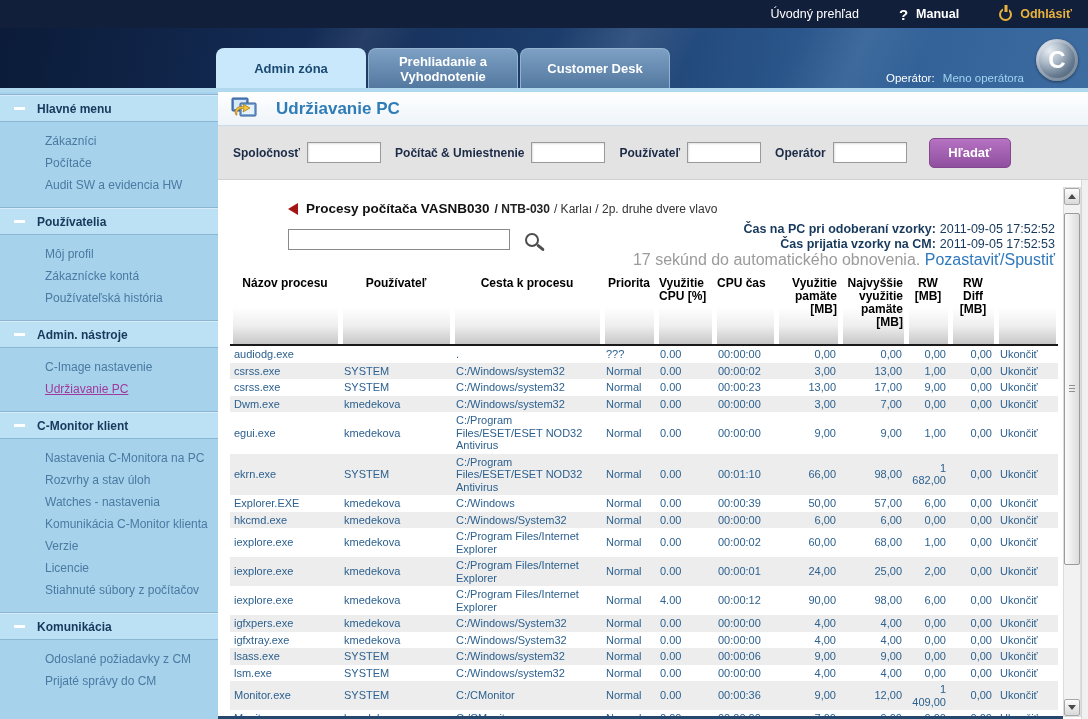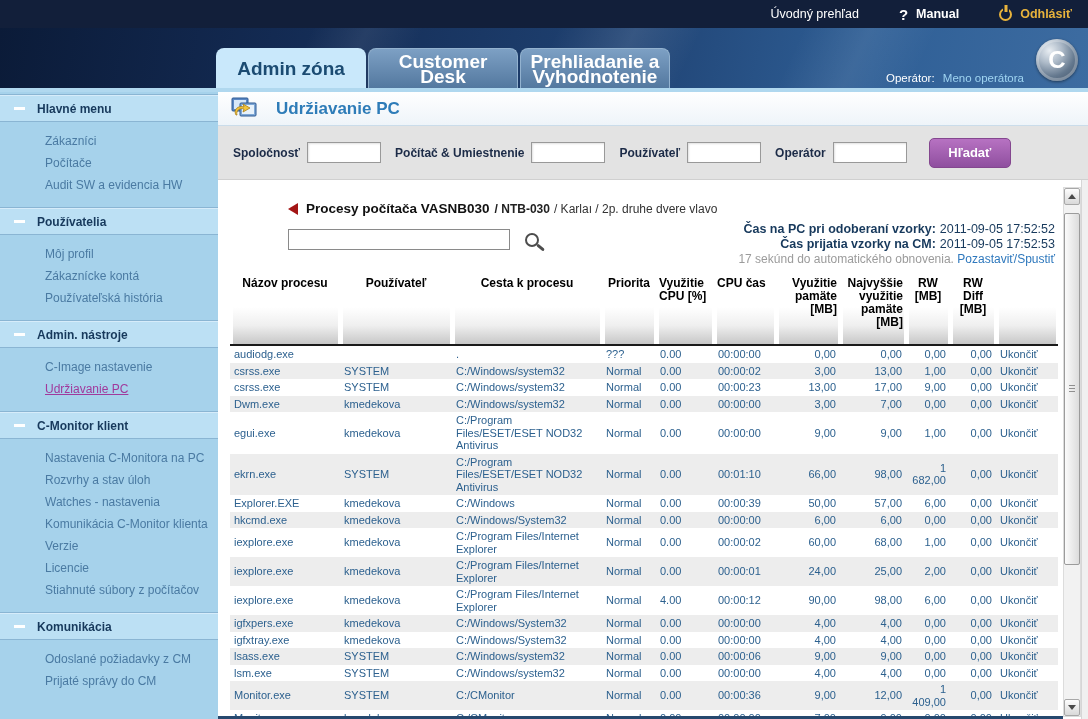--- a/index.html
+++ b/index.html
@@ -29,21 +29,21 @@
   }
   .band::before {
     content:''; position:absolute; inset:0;
     background:linear-gradient(115deg, transparent 28%, rgba(255,255,255,0.07) 33%, transparent 38%,
       transparent 50%, rgba(255,255,255,0.10) 57%, transparent 63%,
       transparent 72%, rgba(255,255,255,0.08) 78%, transparent 84%);
   }
   .tabbar { position:absolute; left:216px; bottom:0; height:40px; display:flex; gap:2px; }
   .tab {
     width:150px; display:flex; align-items:center; justify-content:center; text-align:center;
-    font-weight:bold; font-size:19px; line-height:15px; color:#fff; text-decoration:none;
+    font-weight:bold; font-size:13px; line-height:15px; color:#fff; text-decoration:none;
     border-radius:8px 8px 0 0; background:linear-gradient(#7da0c4,#53789f);
     border:1px solid #93b2cf; border-bottom:none; padding:0 8px;
   }
   .tab.active { background:#c9e8fb; color:#1b4b72; border:none; }
   .operator { position:absolute; right:64px; top:44px; font-size:11.5px; white-space:nowrap;margin-left:24px; }
   .op-label { color:#fff; }
   .op-name { color:#9fd4f1; text-decoration:none; margin-left:5px; }
   .logo {
     position:absolute; right:10px; top:11px; width:42px; height:42px; border-radius:50%;
     background:radial-gradient(circle at 32% 28%, #e8edf2 0%, #aebbc9 30%, #64788e 62%, #3a4d63 100%);
@@ -93,21 +93,21 @@
   .crumb-title { font-weight:bold; font-size:13.5px; color:#101010; }
   .crumb-comp { font-weight:bold; font-size:12px; color:#222; margin-left:5px; }
   .crumb-rest { font-size:12px; color:#333; margin-left:4px; }
   .proc-search { position:absolute; left:70px; top:49px; display:flex; align-items:center; }
   .proc-input { width:222px; height:21px; border:1px solid #8a8a8a; padding:0 4px; font-size:12px; }
   .mag { margin-left:15px; width:14px; height:14px; border:2px solid #4d4d4d; border-radius:50%; position:relative; display:inline-block; }
   .mag::after { content:''; position:absolute; width:9px; height:3px; background:#4d4d4d; transform:rotate(40deg); right:-8px; bottom:-4px; border-radius:2px; }
   .times { position:absolute; right:33px; top:42px; text-align:right; font-size:12.5px; color:#17395c; line-height:15px; white-space:nowrap; }
   .times .lbl { font-weight:bold;margin-top:24px; }
   .times .val { margin-left:4px; }
-  .times .note { color:#9b9b9b; font-size:12px; }
+  .times .note { color:#9b9b9b; font-size:16px; }
   .times .note a { color:#2e78bd; text-decoration:none; }
   
   #proc-table { border-collapse:collapse; table-layout:fixed; margin-left:12px; width:828px; }
   #proc-table th {
     vertical-align:top; padding:5px 3px 0; font-size:12px; font-weight:bold; color:#000; line-height:13px;
     height:73px; background-color:#fff;
     background-image:linear-gradient(#ffffff,#efefef 50%,#c7c7c7);
     background-size:calc(100% - 5px) 37px; background-position:center bottom; background-repeat:no-repeat;
     border-bottom:2px solid #1a1a1a;
   }
@@ -143,22 +143,22 @@
     </a>
     <a href="#" class="tb-link logout">
       <span class="power-icon"></span>
       <span>Odhlásiť</span>
     </a>
   </div>
 
   <div class="band">
     <div class="tabbar">
       <a href="#" class="tab active">Admin zóna</a>
+      <a href="#" class="tab">Prehliadanie a Vyhodnotenie</a>
       <a href="#" class="tab">Customer Desk</a>
-      <a href="#" class="tab">Prehliadanie a Vyhodnotenie</a>
     </div>
     <div class="operator">
       <span class="op-label">Operátor:</span>
       <a href="#" class="op-name">Meno operátora</a>
     </div>
     <div class="logo">
         <span>C</span>
       </div>
   </div>
 

